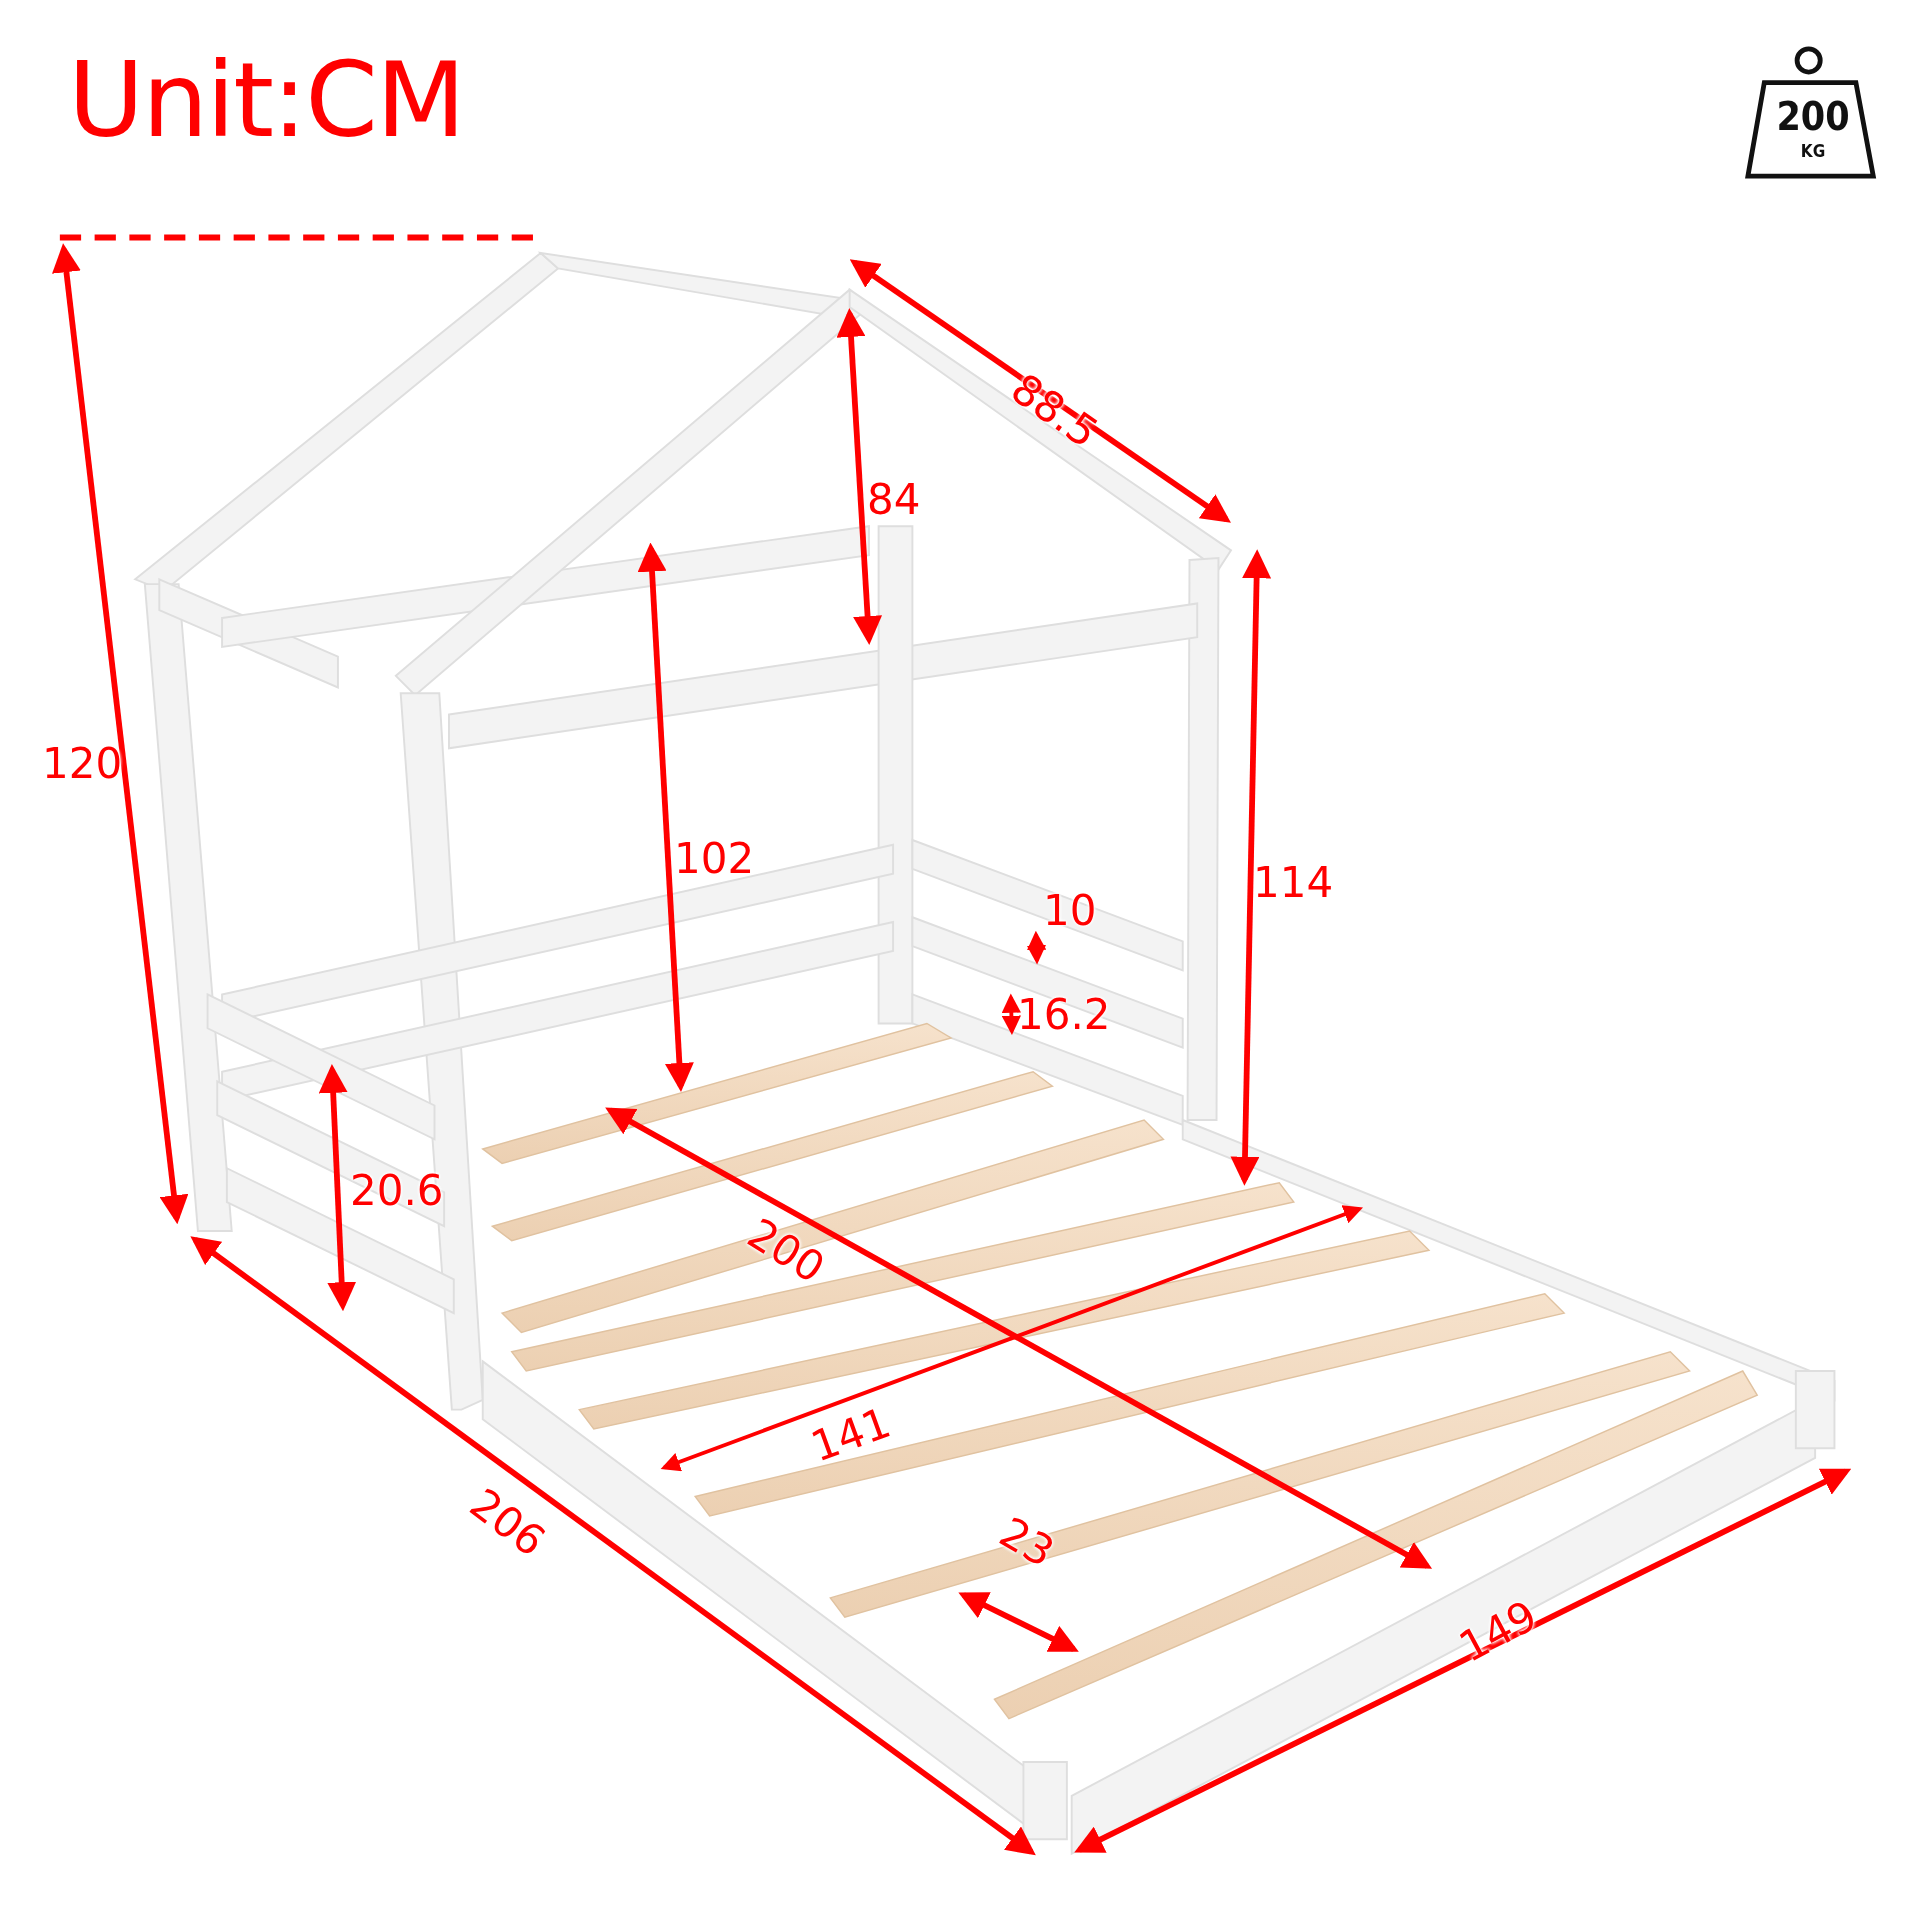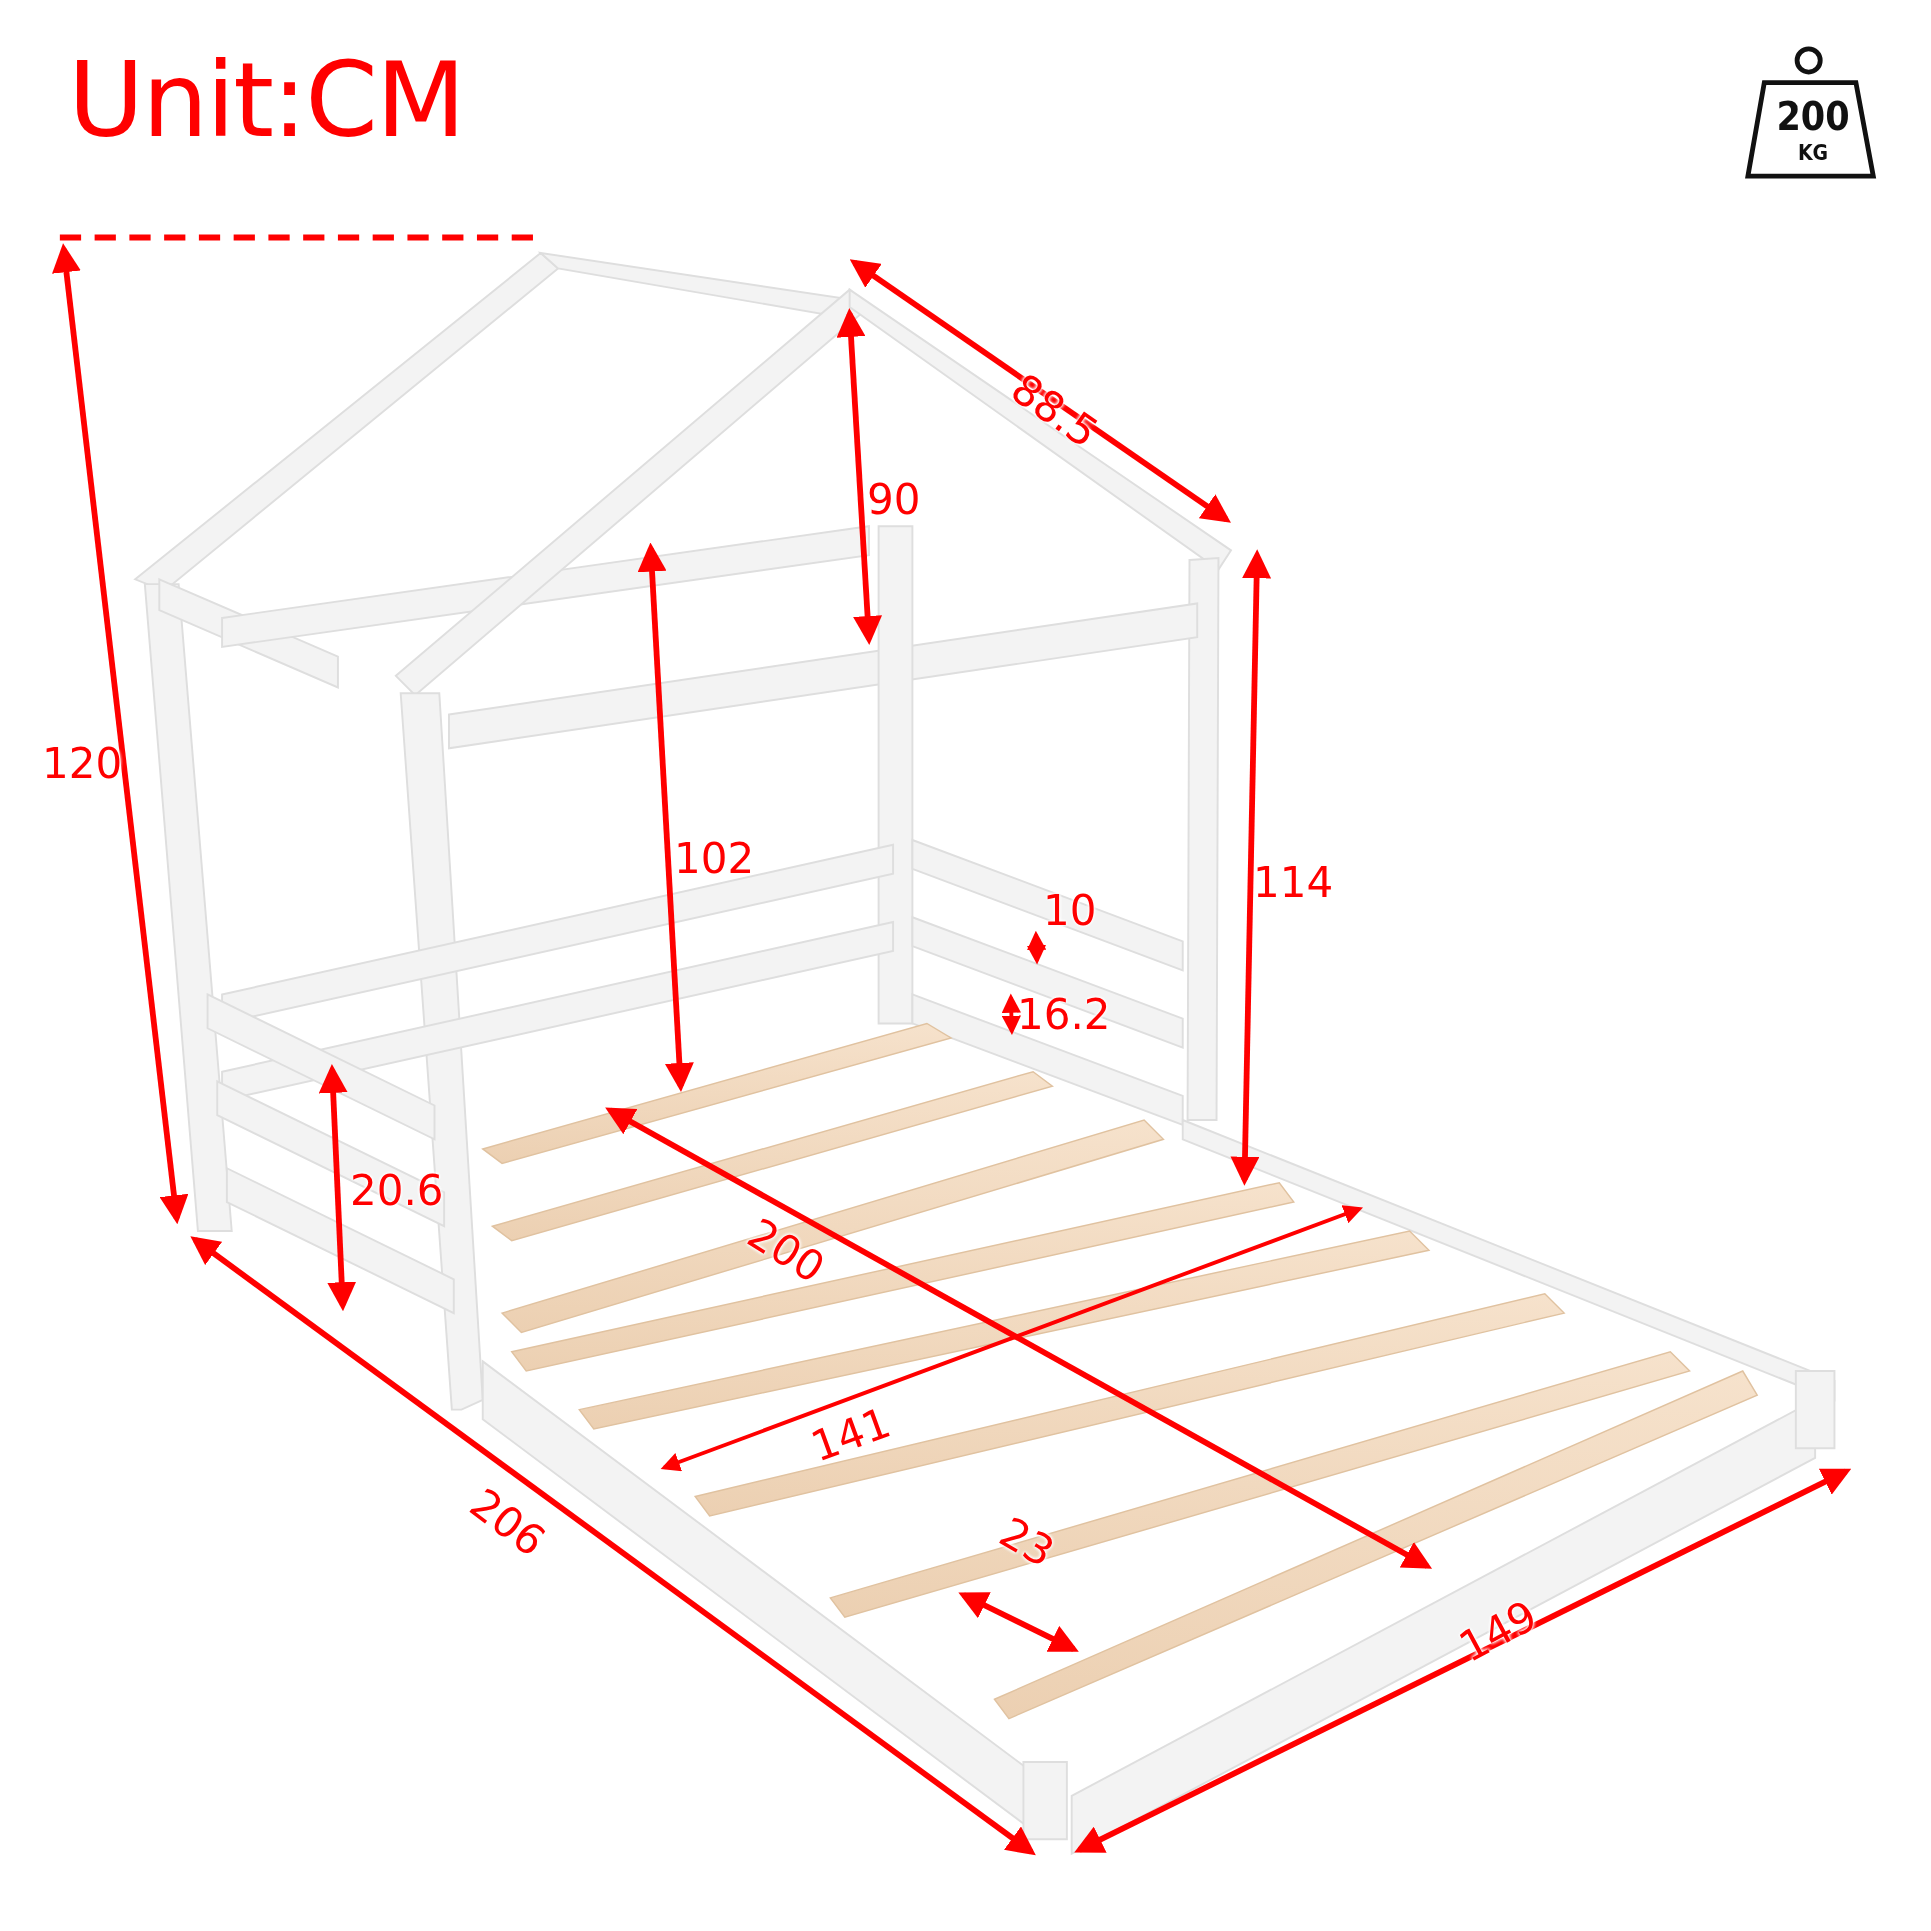--- a/index.html
+++ b/index.html
@@ -16,21 +16,21 @@
 <div id="stage">
 
   <div class="unit-title">Unit:CM</div>
 
   <div class="weight-icon">
     <svg width="140" height="135" viewBox="0 0 145 140">
       <circle cx="68" cy="15" r="12" fill="none" stroke="#111" stroke-width="5"></circle>
       <polygon points="22,38 117,38 135,135 5,135" fill="none" stroke="#111" stroke-width="5" stroke-linejoin="miter"></polygon>
     </svg>
     <div class="num" style="top:48px;font-size:39px;">200</div>
-    <div class="num" style="top:95px;font-size:21px;">KG</div>
+    <div class="num" style="top:95px;font-size:17px;">KG</div>
   </div>
 
   <svg width="1931" height="1931" viewBox="0 0 2000 2000" style="position:absolute;left:0;top:0;">
     <defs>
       <linearGradient id="slat" x1="0" y1="0" x2="0" y2="1">
         <stop offset="0" stop-color="#f6e2cc"></stop>
         <stop offset="1" stop-color="#ecd0b2"></stop>
       </linearGradient>
       <marker id="ah" viewBox="0 0 10 10" refX="8" refY="5" markerWidth="5" markerHeight="5" orient="auto-start-reverse">
         <path d="M0,0 L10,5 L0,10 z" fill="#ff0000"></path>
@@ -93,21 +93,21 @@
       <line x1="344" y1="1108" x2="355" y2="1352" marker-start="url(#ah)" marker-end="url(#ah)"></line>
       <line x1="632" y1="1150" x2="1478" y2="1622" marker-start="url(#ah)" marker-end="url(#ah)"></line>
       <line x1="688" y1="1520" x2="1408" y2="1252" stroke-width="4" marker-start="url(#ah)" marker-end="url(#ah)"></line>
       <line x1="202" y1="1284" x2="1068" y2="1918" marker-start="url(#ah)" marker-end="url(#ah)"></line>
       <line x1="1118" y1="1916" x2="1912" y2="1524" marker-start="url(#ah)" marker-end="url(#ah)"></line>
       <line x1="998" y1="1652" x2="1112" y2="1708" marker-start="url(#ah)" marker-end="url(#ah)"></line>
     </g>
   </svg>
 
   <div class="dim" style="left:42px;top:743px;">120</div>
-  <div class="dim" style="left:867px;top:479px;">90</div>
+  <div class="dim" style="left:867px;top:479px;">84</div>
   <div class="dim" style="left:1028px;top:367px;transform:rotate(35deg);transform-origin:left top;">88.5</div>
   <div class="dim" style="left:674px;top:811px;margin-top:27px;">102</div>
   <div class="dim" style="left:1253px;top:862px;">114</div>
   <div class="dim" style="left:1043px;top:890px;">10</div>
   <div class="dim" style="left:1017px;top:994px;">16.2</div>
   <div class="dim" style="left:350px;top:1170px;">20.6</div>
   <div class="dim" style="left:763px;top:1212px;transform:rotate(32deg);transform-origin:left top;">200</div>
   <div class="dim" style="left:806px;top:1429px;transform:rotate(-20deg);transform-origin:left top;">141</div>
   <div class="dim" style="left:488px;top:1482px;transform:rotate(37deg);transform-origin:left top;">206</div>
   <div class="dim" style="left:1453px;top:1632px;transform:rotate(-28deg);transform-origin:left top;">149</div>

